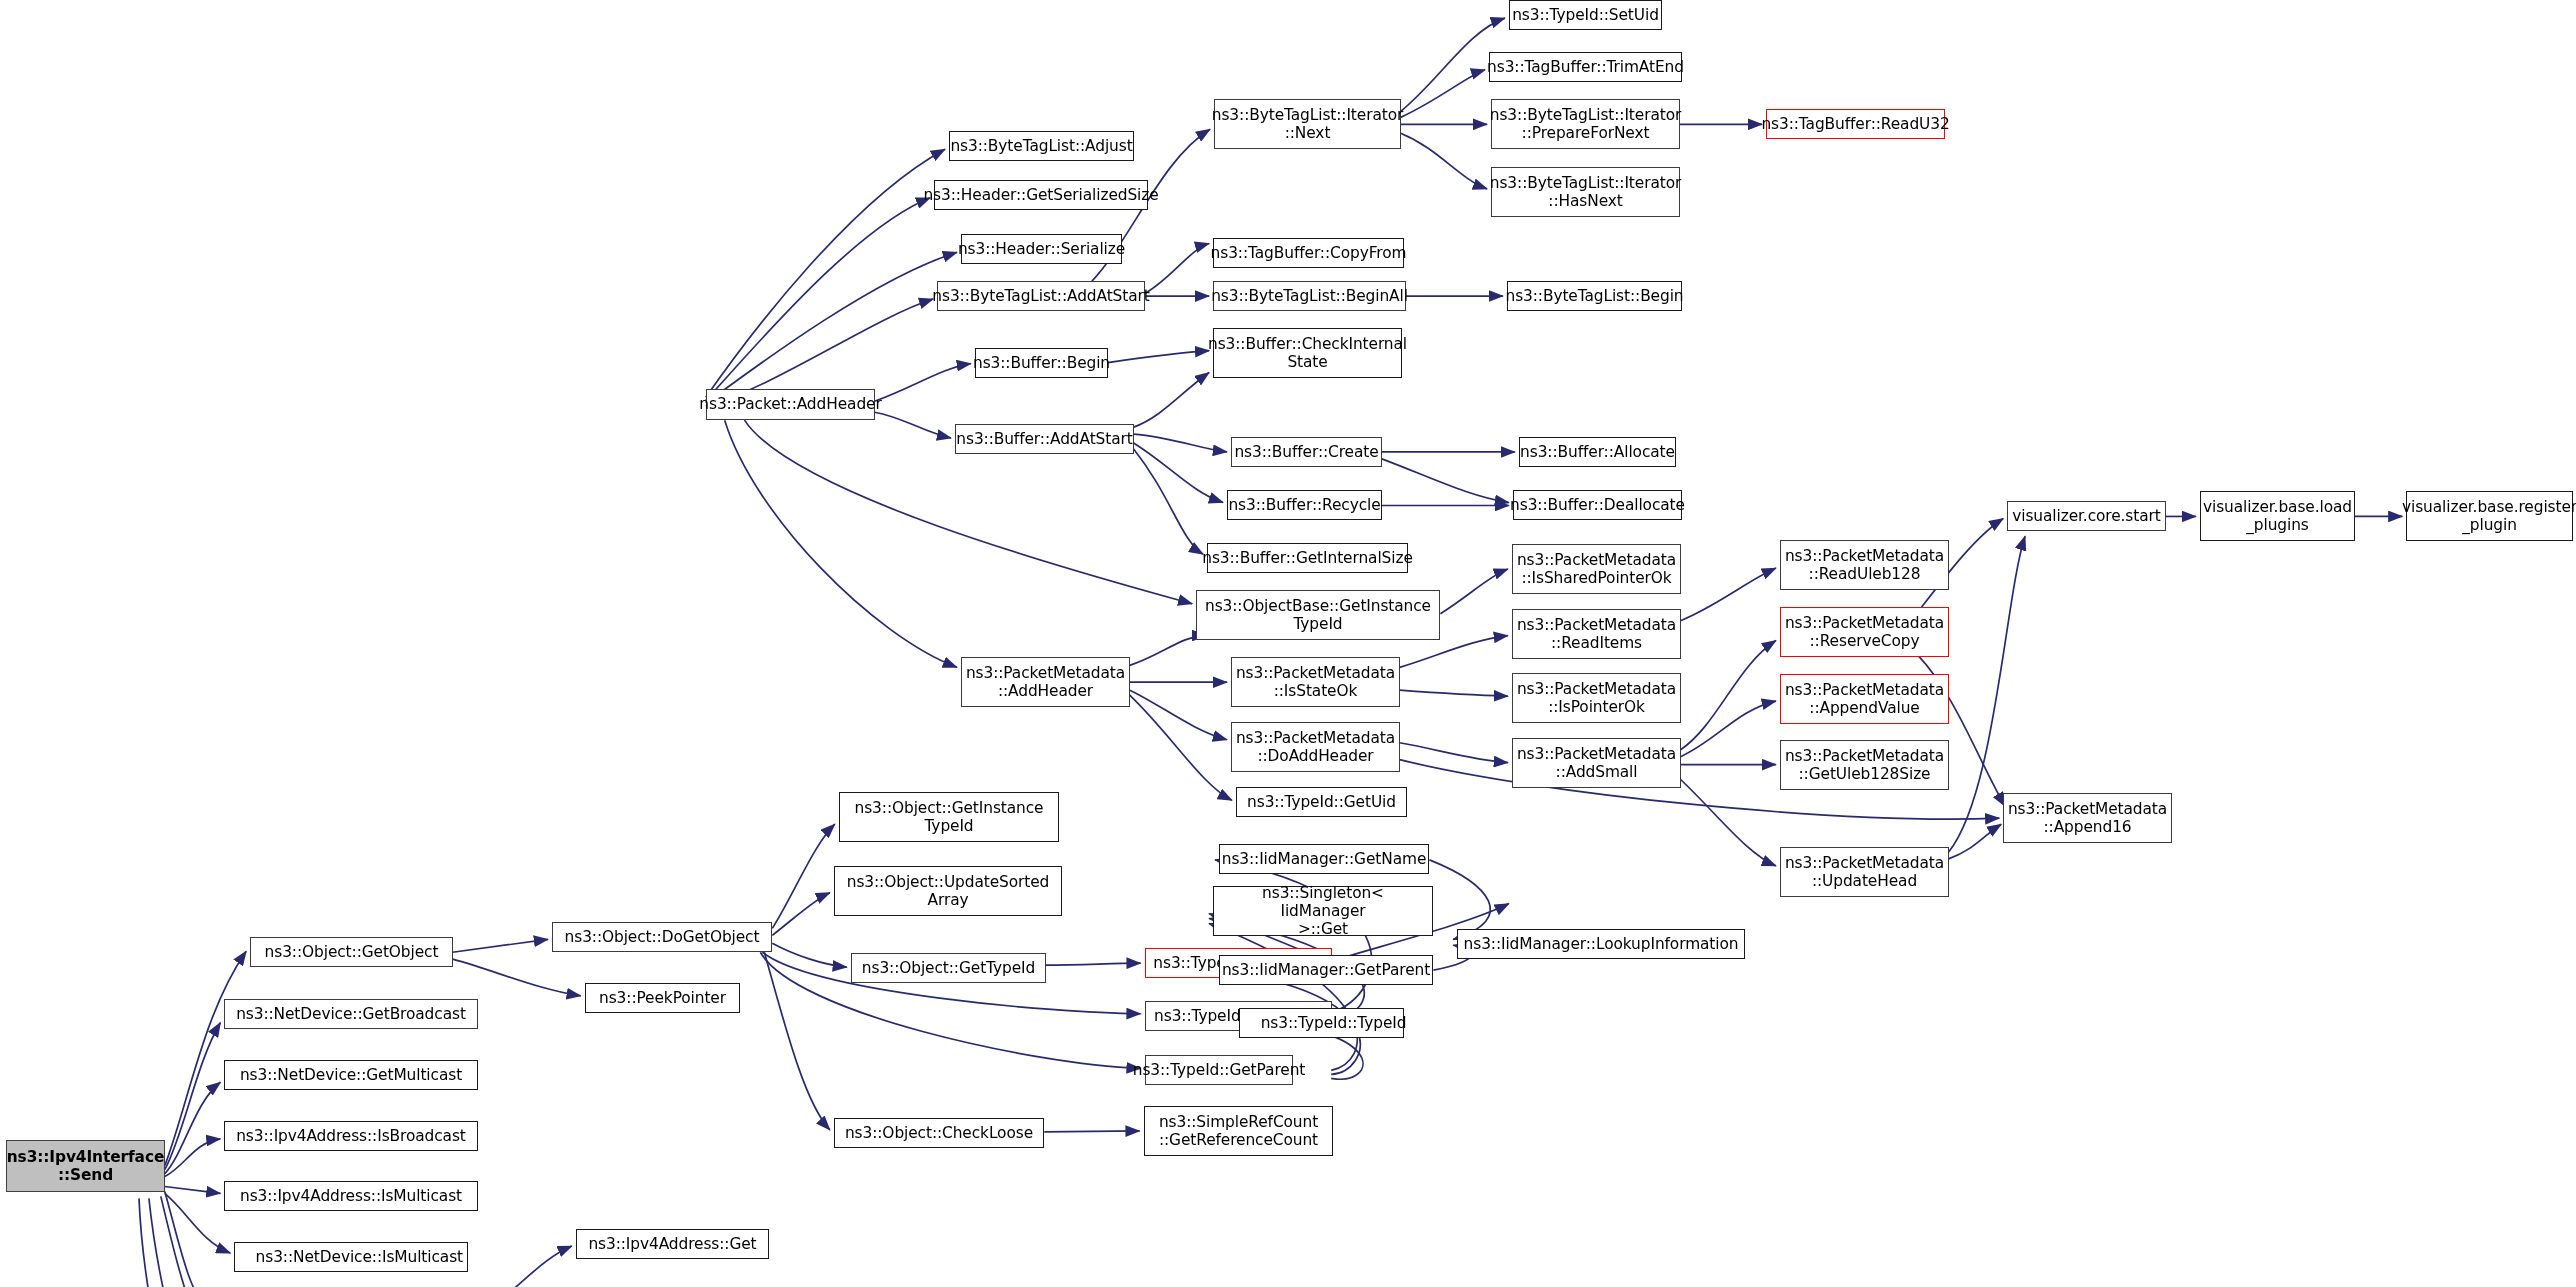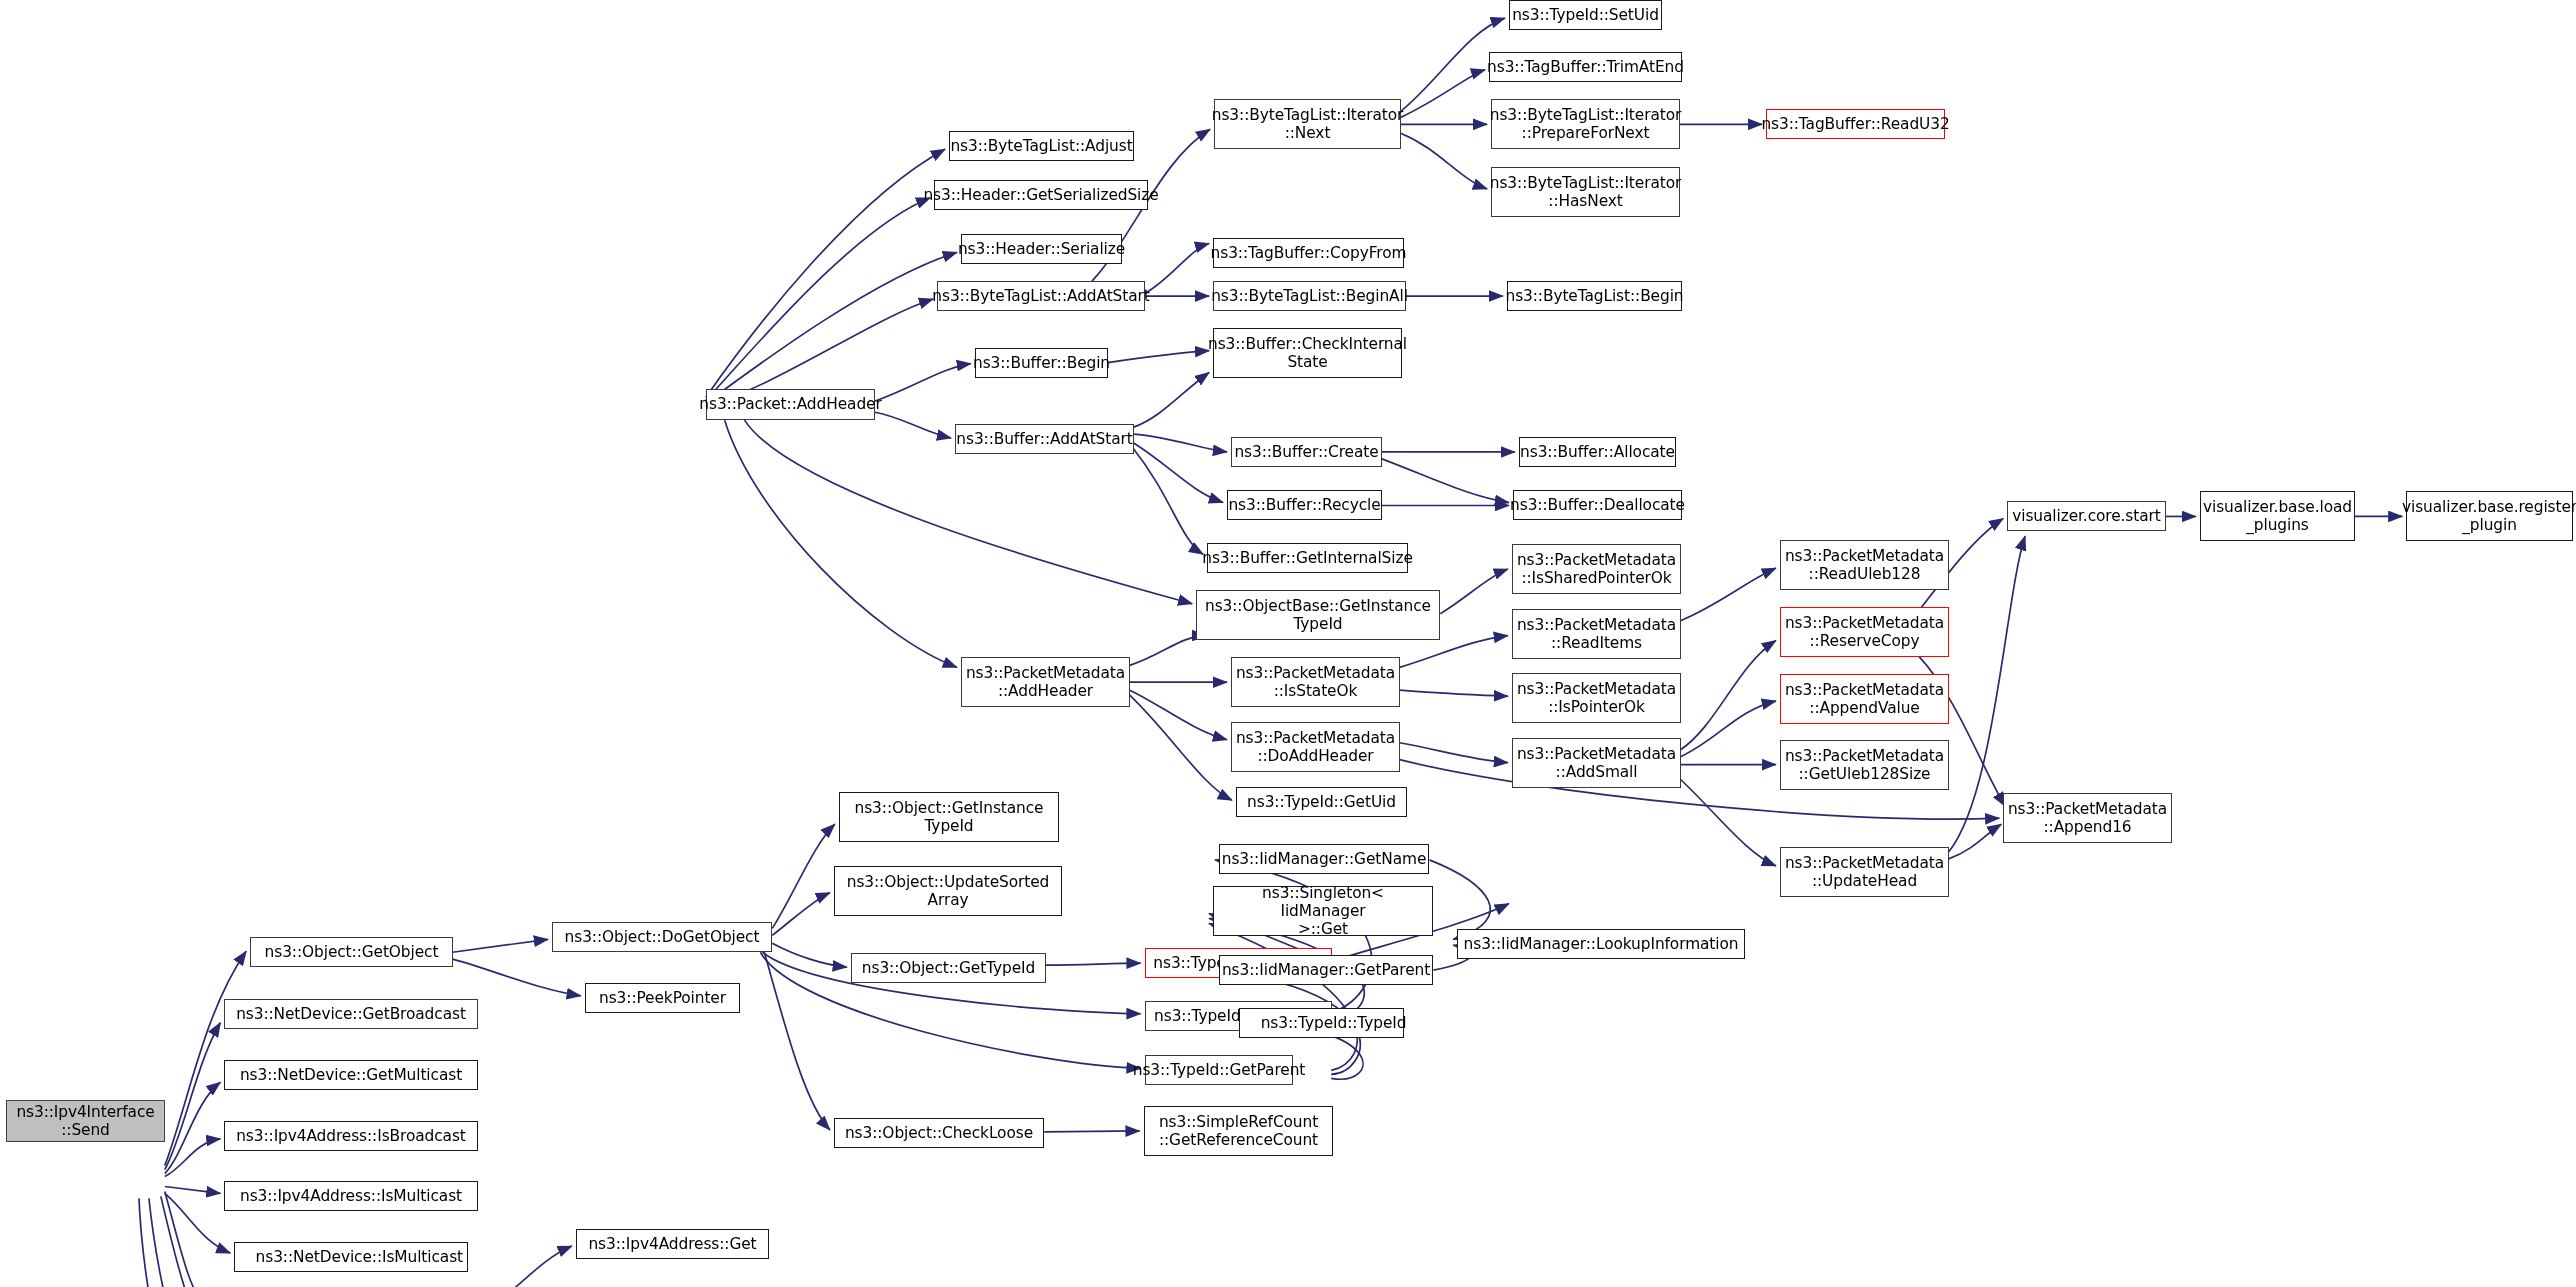--- a/index.html
+++ b/index.html
@@ -99,21 +99,21 @@
         <path d="M 1693 785 C 1730 820 1760 860 1789 872" fill="none" stroke="#29296e" stroke-width="1.7" marker-end="url(#ah)"></path>
         <path d="M 1933 661 C 1970 700 1995 770 2020 812" fill="none" stroke="#29296e" stroke-width="1.7" marker-end="url(#ah)"></path>
         <path d="M 1963 865 C 1990 855 2000 840 2016 830" fill="none" stroke="#29296e" stroke-width="1.7" marker-end="url(#ah)"></path>
         <path d="M 1933 615 C 1960 580 1990 540 2018 522" fill="none" stroke="#29296e" stroke-width="1.7" marker-end="url(#ah)"></path>
         <path d="M 1963 858 C 2010 800 2020 600 2040 540" fill="none" stroke="#29296e" stroke-width="1.7" marker-end="url(#ah)"></path>
         <path d="M 2182 520 L 2212 520" fill="none" stroke="#29296e" stroke-width="1.7" marker-end="url(#ah)"></path>
         <path d="M 2372 520 L 2420 520" fill="none" stroke="#29296e" stroke-width="1.7" marker-end="url(#ah)"></path>
       </g>
   </svg>
   <div id="node-layer">
-      <div class="node root" style="left: 6px; top: 1100px; width: 159px; height: 42px;">
+      <div class="node root" style="left: 6px; top: 1140px; width: 159px; height: 52px; font-weight: bold;">
         <span>ns3::Ipv4Interface<br>::Send</span>
       </div>
       <div class="node thick" style="left: 250px; top: 937px; width: 203px; height: 30px;">
         <span>ns3::Object::GetObject</span>
       </div>
       <div class="node thick" style="left: 224px; top: 999px; width: 254px; height: 30px;">
         <span>ns3::NetDevice::GetBroadcast</span>
       </div>
       <div class="node" style="left: 224px; top: 1060px; width: 254px; height: 30px;">
         <span>ns3::NetDevice::GetMulticast</span>

